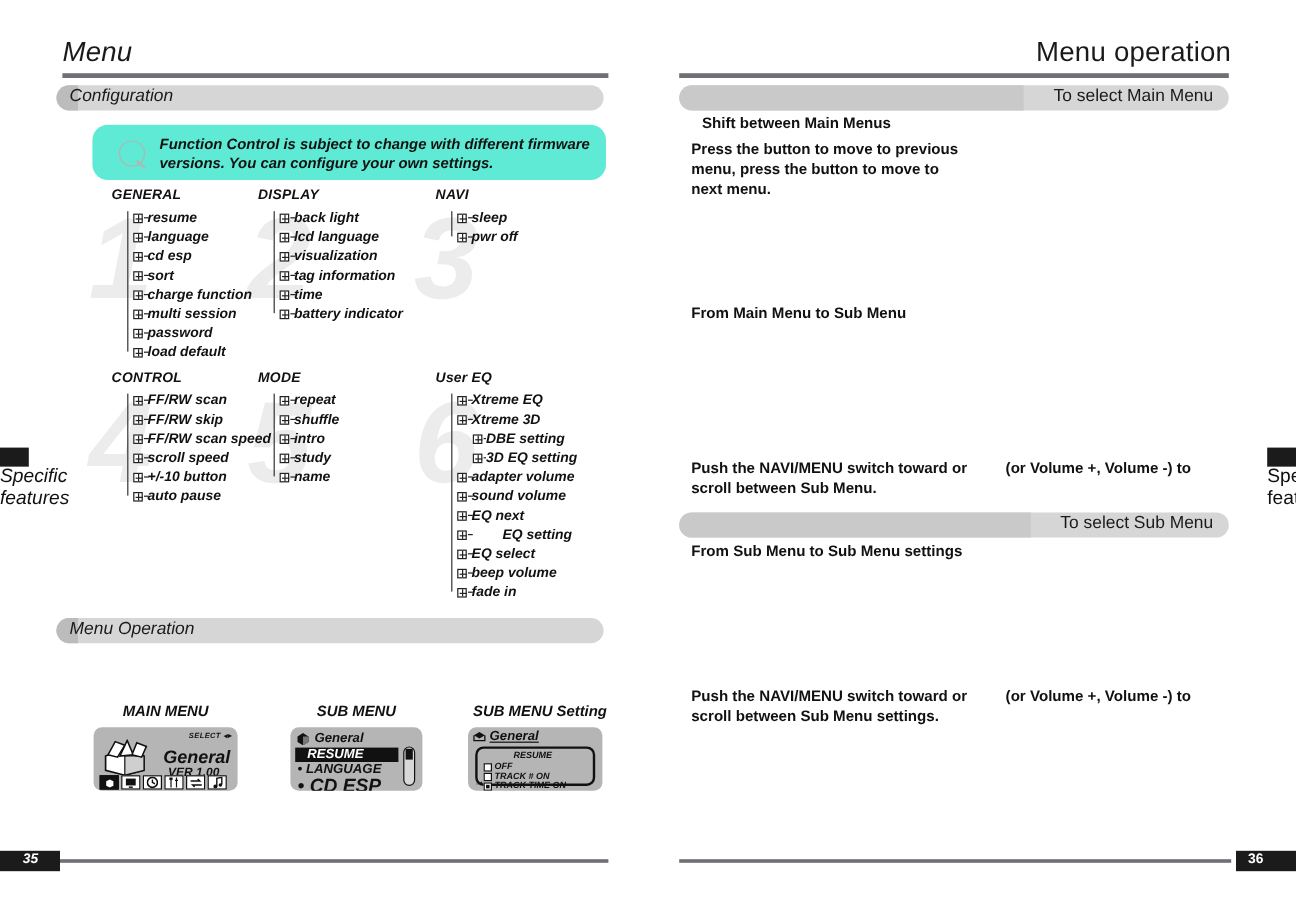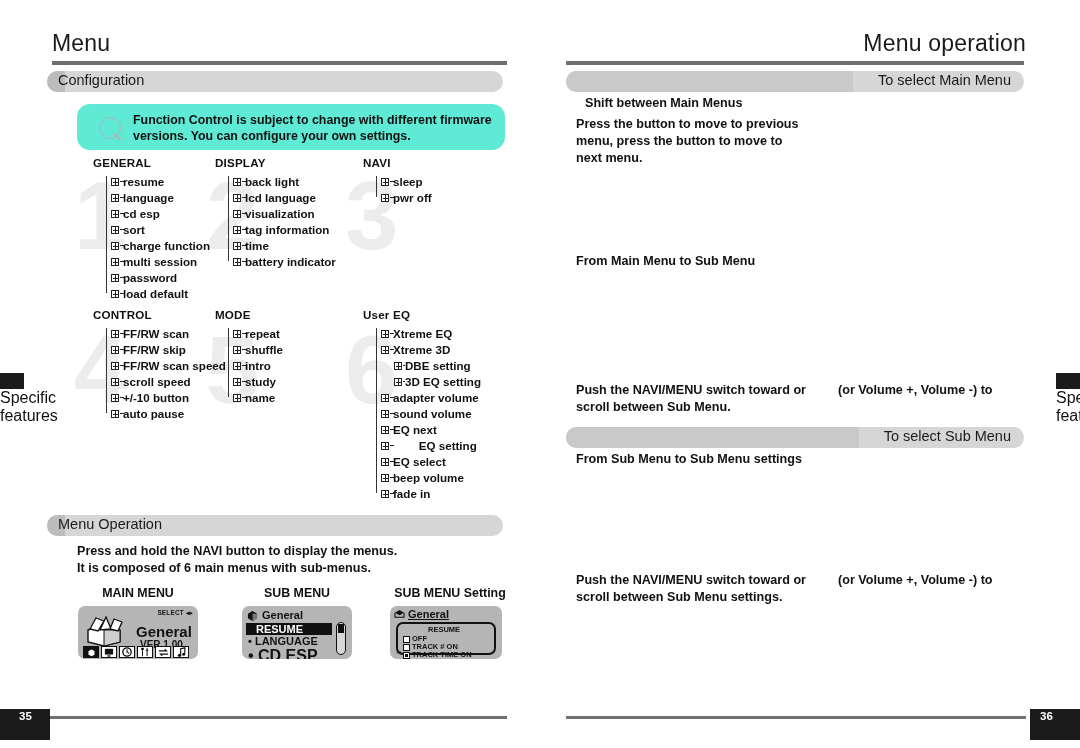--- a/index.html
+++ b/index.html
@@ -6,21 +6,21 @@
   html, body { margin:0; padding:0; }
   body {
     width:1080px; height:748px;
     background:#ffffff;
     font-family:"Liberation Sans", sans-serif;
     color:#111;
     position:relative;
     overflow:hidden;
   }
   .page { position:absolute; top:0; height:748px; width:540px; }
-  .page-left  { left:0; }
+  .page-left  { left:0;font-style:italic; }
   .page-right { left:540px; }
 
   
   .pg-title {
     position:absolute; font-size:23px; font-weight:400; color:#1a1a1a;
     letter-spacing:.2px; white-space:nowrap;
   }
   .rule {
     position:absolute; height:4px; background:#6e7074;
   }
@@ -161,21 +161,21 @@
   .chk.on::after {
     content:""; position:absolute; left:1px; top:1px; right:1px; bottom:1px;
     background:#111;
   }
 
   
   .tab {
     position:absolute; background:#1b1b1b; width:24px;
   }
   .tab-white { position:absolute; background:#fff; }
-  .footbar { position:absolute; height:31px; background:#1b1b1b;text-align:center; }
+  .footbar { position:absolute; height:17px; background:#1b1b1b;text-align:center; }
   .footbar .pn {
     position:absolute; color:#fff; font-size:11.5px; font-weight:bold;
     top:1px;
   }
   .footrule { position:absolute; height:3px; background:#6e7074; }
 </style>
 </head>
 <body>
 
 <div class="page page-left">
@@ -275,22 +275,20 @@
         <div class="titem"><span class="node"></span><span class="dash"></span><span>EQ select</span></div>
         <div class="titem"><span class="node"></span><span class="dash"></span><span>beep volume</span></div>
         <div class="titem"><span class="node"></span><span class="dash"></span><span>fade in</span></div>
       </div>
     </div>
 
   <div class="secbar left" style="left:47px; top:515px; width:456px;">
     <span class="cap">Menu Operation</span>
   </div>
 
-  <div class="btxt" style="left:77px; top:543px; width:420px;">Press and hold the NAVI button to display the menus.
-It is composed of 6 main menus with sub-menus.</div>
 
   <div class="lbl-center" style="left:77px; top:586px; width:122px;">MAIN MENU</div>
   <div class="lbl-center" style="left:242px; top:586px; width:110px;">SUB MENU</div>
   <div class="lbl-center" style="left:390px; top:586px; width:120px;">SUB MENU Setting</div>
 
   <div class="lcd" style="left:78px; top:606px; width:120px; height:53px;">
     <span class="select" style="font-size:6.3px; right:5px; top:3px;">SELECT ◂▸</span>
     <span>
       <svg width="44" height="30" viewBox="0 0 44 30" style="position:absolute;left:4px;top:10px;">
         <path d="M6 14 L22 8 L38 14 L38 26 L22 30 L6 26 Z" fill="#ffffff" stroke="#111" stroke-width="1.4"></path>

